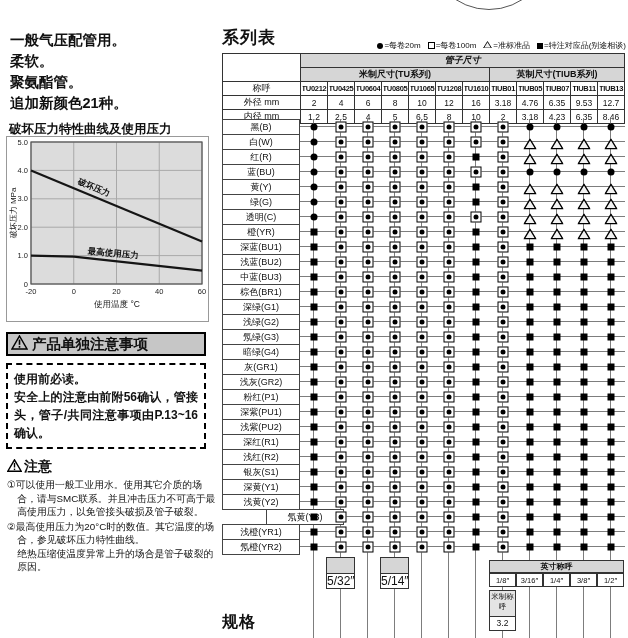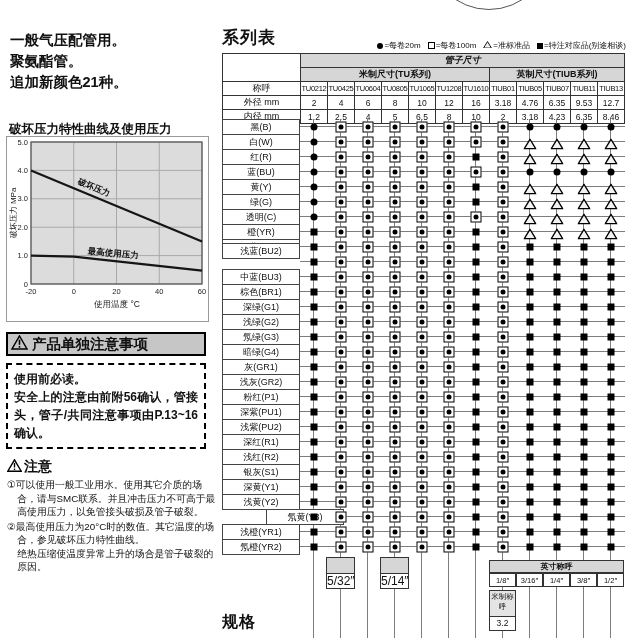--- a/index.html
+++ b/index.html
@@ -26,21 +26,21 @@
   .lm{display:inline-block;}
   .lm-dot{width:6px;height:6px;background:#000;border-radius:50%;}
   .lm-open-box{width:7px;height:7px;border:1.2px solid #000;background:#fff;box-sizing:border-box;}
   .lm-square{width:6px;height:6px;background:#000;}
   .series-area{position:absolute;left:222px;top:53px;width:403px;height:585px;}
   .head-table{border-collapse:collapse;table-layout:fixed;width:403px;}
   .head-table td{border:1px solid #333;text-align:center;padding:0;overflow:hidden;white-space:nowrap;}
   .head-table .gray{background:#d6d6d6;font-weight:bold;font-size:9px;}
   .head-table .corner{background:#fff;}
   .head-table .rowhead{font-size:9px;}
-  .head-table .model{font-size:7.5px;font-weight:normal;letter-spacing:-0.3px;}
+  .head-table .model{font-size:7.5px;font-weight:bold;letter-spacing:-0.3px;border-radius:7px;}
   .head-table .val{font-size:8.5px;}
   .grid-layer{position:absolute;left:0;top:0;width:403px;height:585px;}
   .vline{position:absolute;width:1px;background:#7d7d7d;}
   .hline{position:absolute;height:1px;background:#7d7d7d;}
   .rowlabel{position:absolute;left:0;width:78px;height:16px;box-sizing:border-box;border:1px solid #444;
             background:#fff;font-size:9px;display:flex;align-items:center;justify-content:center;}
   .sym{position:absolute;transform:translate(-50%,-50%);display:block;}
   .sym-D{width:7px;height:7px;background:#000;border-radius:50%;}
   .sym-S{width:7px;height:7px;background:#000;}
   .sym-B{width:11px;height:11px;background:#fff;border:1.5px solid #000;box-sizing:border-box;
@@ -61,20 +61,21 @@
   .spec-heading{position:absolute;left:222px;top:612px;font-size:16px;font-weight:bold;letter-spacing:1px;}
 </style>
 </head>
 <body>
 
 <div class="page">
   <div class="arc"></div>
 
   <div id="intro" class="intro">
       <div class="iline">一般气压配管用。</div>
+      <div class="iline">柔软。</div>
       <div class="iline">聚氨酯管。</div>
       <div class="iline">追加新颜色21种。</div>
     </div>
   <div class="chart-heading">破坏压力特性曲线及使用压力</div>
   <div class="chart-box">
     <svg id="chartSvg" width="199" height="182">
         <rect x="24" y="5" width="171" height="142" fill="#dcdcdc"></rect>
         <line x1="24" y1="5" x2="24" y2="147" stroke="#a9a9a9" stroke-width="1"></line>
         <line x1="66.75" y1="5" x2="66.75" y2="147" stroke="#a9a9a9" stroke-width="1"></line>
         <line x1="109.5" y1="5" x2="109.5" y2="147" stroke="#a9a9a9" stroke-width="1"></line>
@@ -411,21 +412,21 @@
         <span class="sym sym-B" style="left: 172.5px; top: 193.5px;"></span>
         <span class="sym sym-B" style="left: 199.5px; top: 193.5px;"></span>
         <span class="sym sym-B" style="left: 226.5px; top: 193.5px;"></span>
         <span class="sym sym-S" style="left: 253.5px; top: 193.5px;"></span>
         <span class="sym sym-B" style="left: 280.5px; top: 193.5px;"></span>
         <span class="sym sym-S" style="left: 307.5px; top: 193.5px;"></span>
         <span class="sym sym-S" style="left: 334.5px; top: 193.5px;"></span>
         <span class="sym sym-S" style="left: 361.5px; top: 193.5px;"></span>
         <span class="sym sym-S" style="left: 388.5px; top: 193.5px;"></span>
         <div class="hline" style="left: 78px; top: 208px; width: 325px;"></div>
-        <div class="rowlabel" style="top: 190px;">浅蓝(BU2)</div>
+        <div class="rowlabel" style="top: 201px;">浅蓝(BU2)</div>
         <span class="sym sym-S" style="left: 91.5px; top: 208.5px;"></span>
         <span class="sym sym-B" style="left: 118.5px; top: 208.5px;"></span>
         <span class="sym sym-B" style="left: 145.5px; top: 208.5px;"></span>
         <span class="sym sym-B" style="left: 172.5px; top: 208.5px;"></span>
         <span class="sym sym-B" style="left: 199.5px; top: 208.5px;"></span>
         <span class="sym sym-B" style="left: 226.5px; top: 208.5px;"></span>
         <span class="sym sym-S" style="left: 253.5px; top: 208.5px;"></span>
         <span class="sym sym-B" style="left: 280.5px; top: 208.5px;"></span>
         <span class="sym sym-S" style="left: 307.5px; top: 208.5px;"></span>
         <span class="sym sym-S" style="left: 334.5px; top: 208.5px;"></span>

